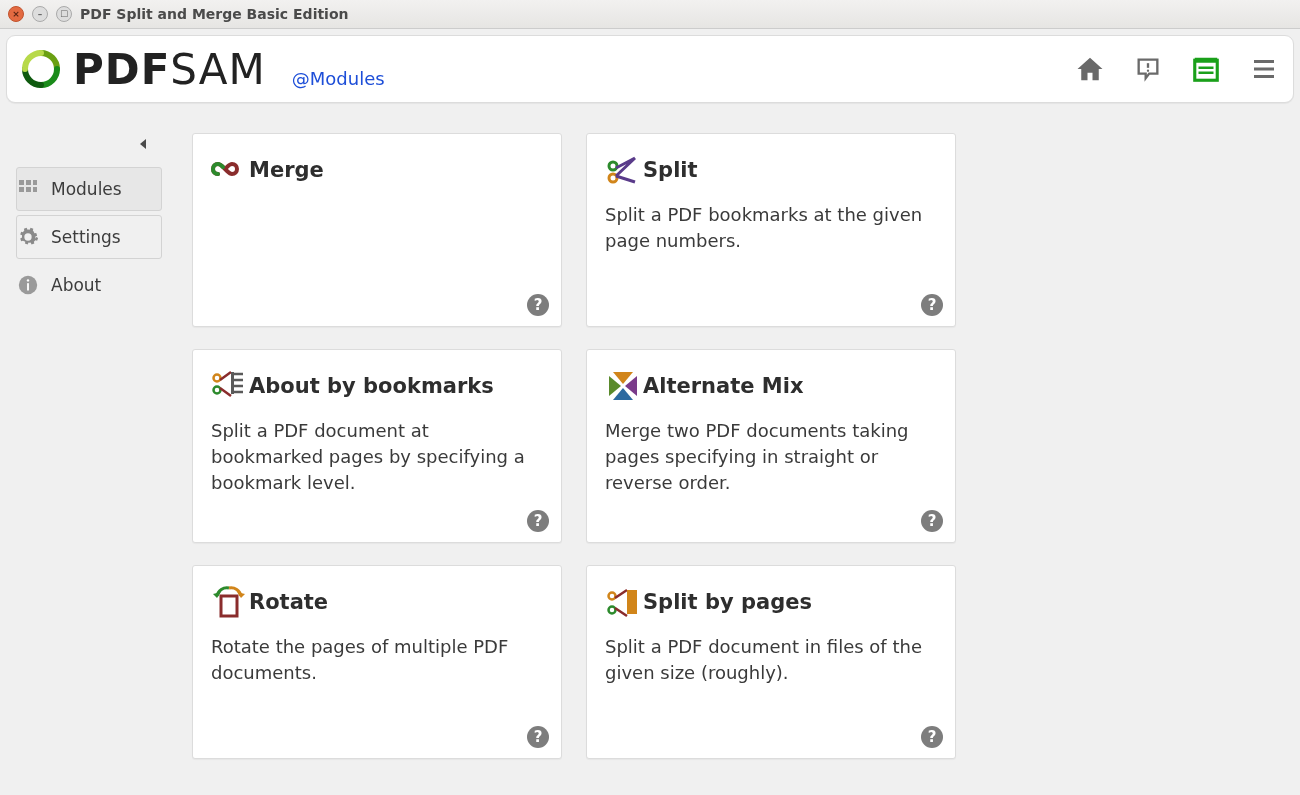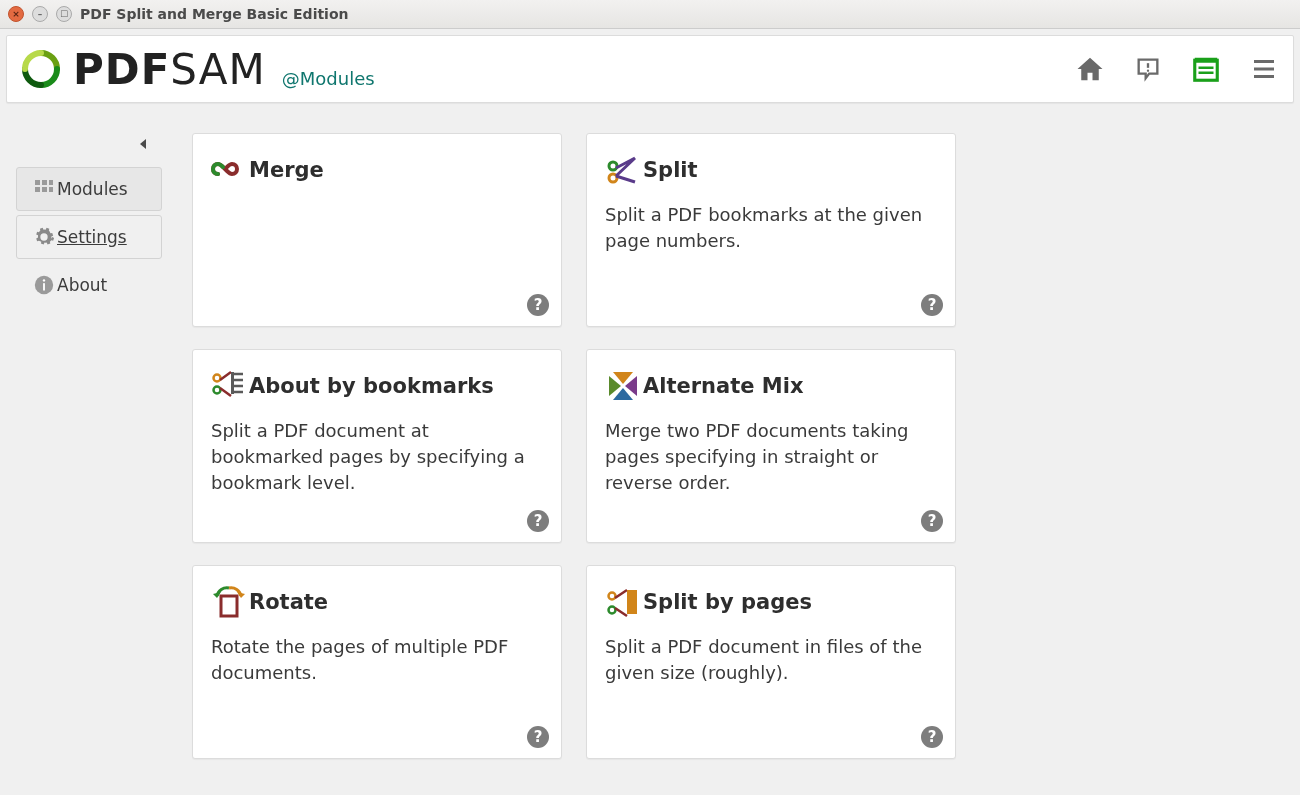--- a/index.html
+++ b/index.html
@@ -41,55 +41,55 @@
     font-size:9px;line-height:1;color:#666;background:#ddd;
   }
   .winbtn.close{background:#e36a41;border-color:#c2532e;color:#5a2413;}
   .titlebar .title{margin-left:0;}
 
   
   .apphdr{
     height:66px;
     background:#fff;
     border:1px solid var(--border);
-    border-radius:2px;
+    border-radius:9px;
     margin:6px;
     display:flex;
     align-items:center;
     padding:0 14px;
     box-shadow:0 1px 1px rgba(0,0,0,.05);
   }
   .logo{display:flex;align-items:center;gap:12px;}
   .logo-text{font-size:42px;font-weight:800;letter-spacing:1px;color:#222;}
   .logo-text .thin{font-weight:400;}
-  .breadcrumb{color:#0f766e;font-size:18px;margin-top:18px;margin-left:4px;}
+  .breadcrumb{color:#1d4ed8;font-size:18px;margin-top:18px;margin-left:14px;}
   .hdr-right{margin-left:auto;display:flex;gap:28px;align-items:center;}
   .hdr-icon{width:30px;height:30px;display:flex;align-items:center;justify-content:center;cursor:pointer;}
 
   
   .main{
     display:flex;
     padding:0 6px;
     height:calc(100% - 28px - 78px);
   }
   .sidebar{
     width:162px;
     padding-top:28px;
   }
   .collapse-pin{
     display:flex;justify-content:flex-end;padding-right:20px;height:26px;
   }
   .navitem{
-    display:flex;align-items:center;gap:2px;
-    padding:10px 16px;margin:4px 6px 1px 10px;
+    display:flex;align-items:center;gap:12px;
+    padding:10px 0;margin:4px 6px 1px 10px;
     border:1px solid transparent;border-radius:3px;
     font-size:17px;color:#3c3c3c;cursor:pointer;
   }
   .navitem.selected{background:#e7e7e7;border-color:#d3d3d3;}
-  .navitem.box{border-color:#d3d3d3;text-decoration:underline;}
+  .navitem.box{border-color:#d3d3d3;}
   .navicon{width:22px;height:22px;display:flex;align-items:center;justify-content:center;color:#858585;}
 
   
   .cards{
     padding:24px 10px 10px 24px;
     display:grid;
     grid-template-columns:370px 370px;
     gap:22px 24px;
     align-content:start;
   }

